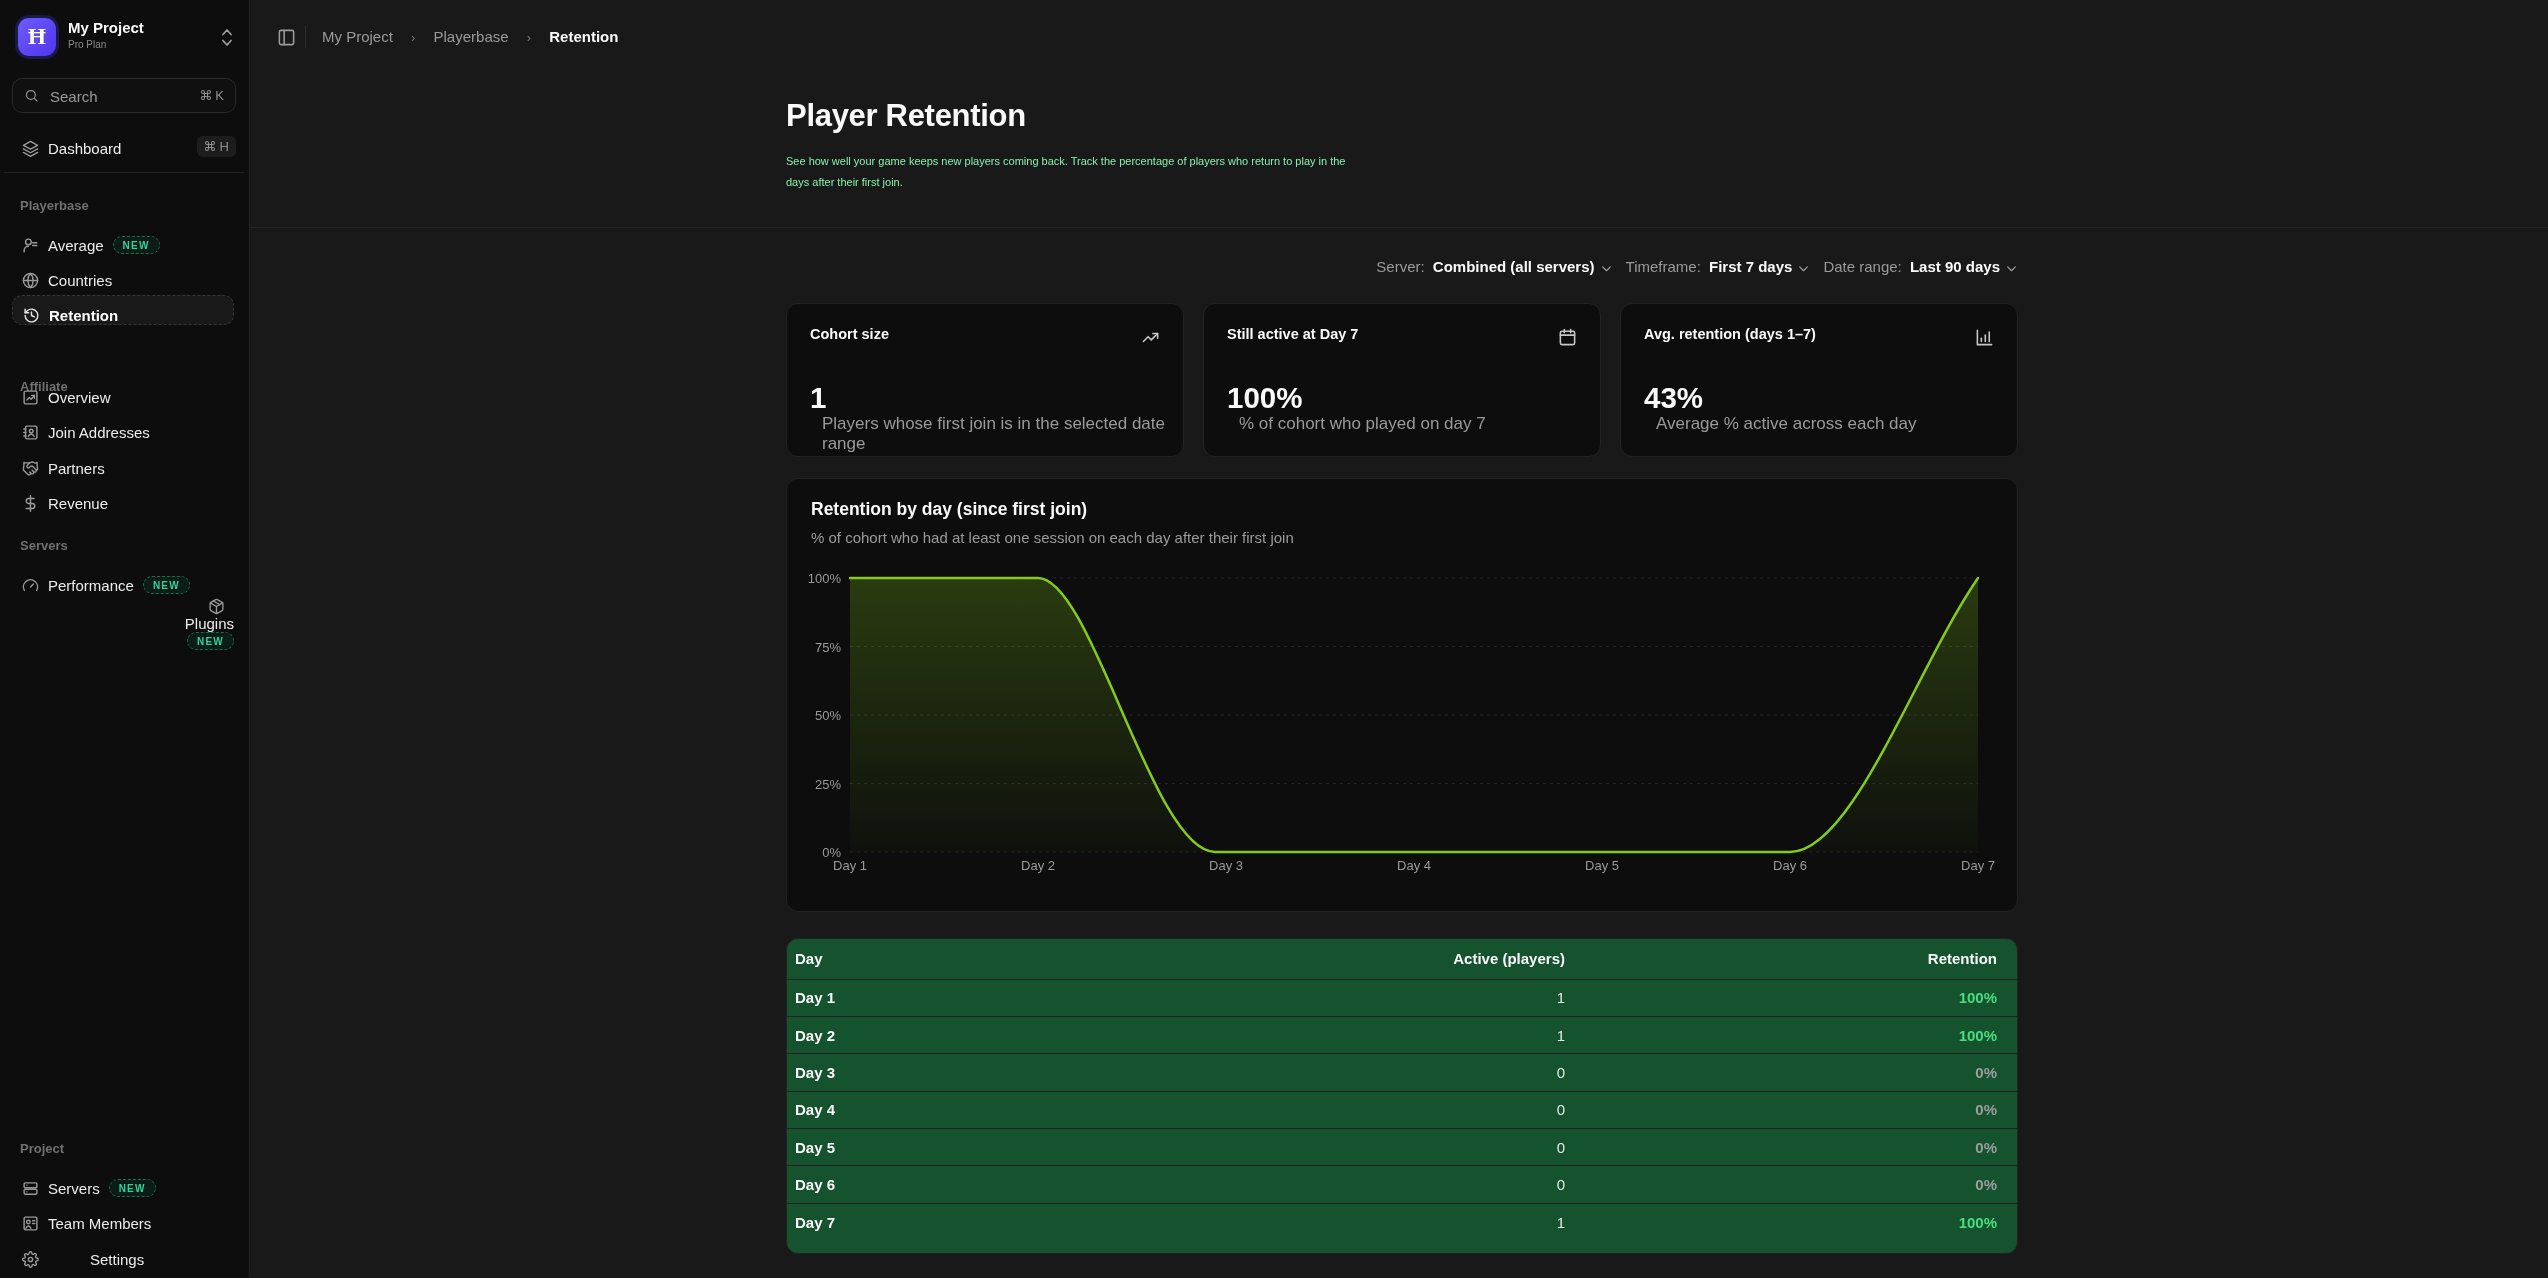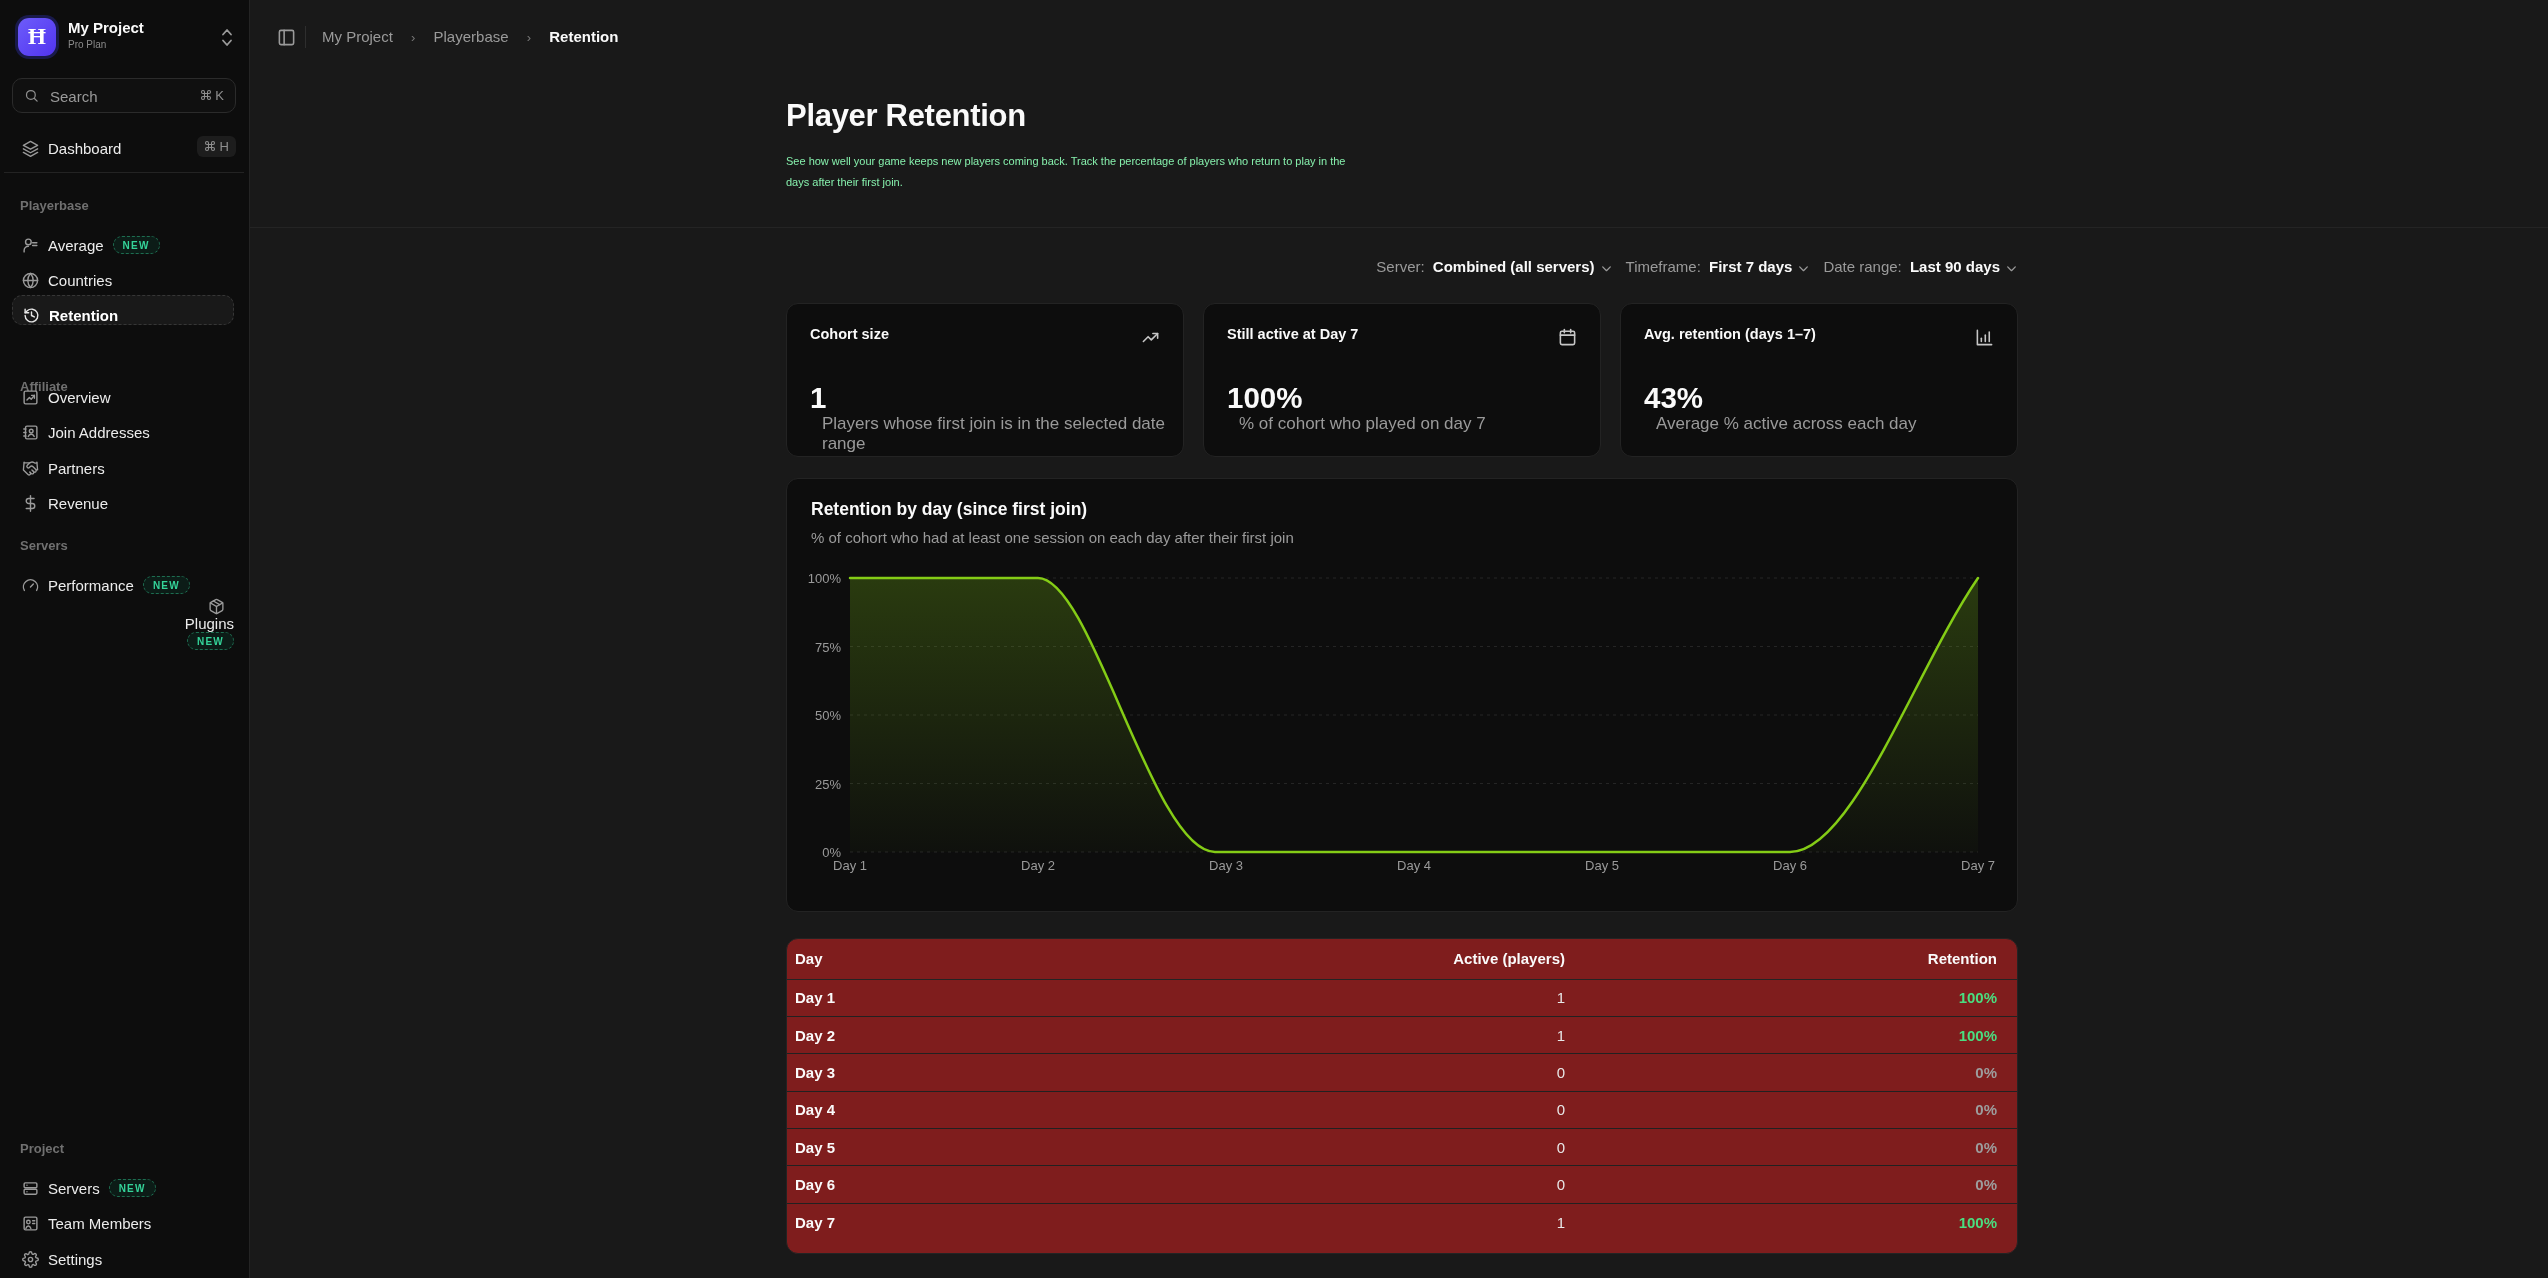--- a/index.html
+++ b/index.html
@@ -51,21 +51,21 @@
   .card { width:398px; height:154px; background:#0d0d0d; border:1px solid #232323; border-radius:12px; position:relative; }
   .card .ct { position:absolute; left:23px; top:22px; font-size:14.5px; font-weight:bold; color:#fafafa; }
   .card .cicon { position:absolute; right:23px; top:24px; color:#c6c6c6; }
   .card .cv { position:absolute; left:23px; top:77px; font-size:29.5px; font-weight:bold; color:#fafafa; }
   .card .cd { position:absolute; left:35px; top:110px; font-size:17px; color:#9a9a9a; }
   
   .chartpanel { margin-top:21px; height:434px; background:#0d0d0d; border:1px solid #232323; border-radius:12px; position:relative; }
   .chartpanel h2 { position:absolute; left:24px; top:20px; font-size:17.5px; font-weight:bold; color:#fafafa; }
   .chartpanel .sub { position:absolute; left:24px; top:50px; font-size:15px; color:#9a9a9a; }
   
-  .tablepanel { margin-top:26px; background:#7f1d1d; border:1px solid #232323; border-radius:12px; position:relative; height:316px; }
+  .tablepanel { margin-top:26px; background:#14532d; border:1px solid #232323; border-radius:12px; position:relative; height:316px; }
   table { width:100%; border-collapse:collapse; }
   th, td { padding:0 20px 0 8px; }
   thead th { height:40px; font-size:15px; color:#fafafa; font-weight:bold; text-align:right; border-bottom:1px solid #242424; }
   thead th:first-child { text-align:left; }
   tbody td { height:37.4px; font-size:15px; text-align:right; border-bottom:1px solid #212121; }
   tbody tr:last-child td { border-bottom:none; }
   td.day { text-align:left; color:#fafafa; font-weight:bold; }
   td.act { color:#e8e8e8; }
   td.ret-g { color:#4ade80; font-weight:bold; }
   td.ret-0 { color:#9d9d9d; font-weight:bold; }
@@ -205,21 +205,21 @@
   <div class="nav-item" style="top:1201px;">
     <svg class="nicon" width="17" height="17" viewBox="0 0 24 24" fill="none" stroke="currentColor" stroke-width="2" stroke-linecap="round" stroke-linejoin="round">
           <rect x="3" y="3" width="18" height="18" rx="2"></rect>
           <circle cx="9" cy="10" r="2.5"></circle>
           <path d="M5.5 19c.8-2.3 2-3.5 3.5-3.5s2.7 1.2 3.5 3.5"></path>
           <path d="M15 8h3"></path>
           <path d="M15 12h3"></path>
         </svg>
     <span class="nlabel">Team Members</span>
   </div>
-  <div class="nav-item" style="top:1237px;">
+  <div class="nav-item" style="top:1237px;gap:42px;">
     <svg class="nicon" width="17" height="17" viewBox="0 0 24 24" fill="none" stroke="currentColor" stroke-width="2" stroke-linecap="round" stroke-linejoin="round">
           <circle cx="12" cy="12" r="3"></circle>
           <path d="M19.4 15a1.65 1.65 0 0 0 .33 1.82l.06.06a2 2 0 1 1-2.83 2.83l-.06-.06a1.65 1.65 0 0 0-1.82-.33 1.65 1.65 0 0 0-1 1.51V21a2 2 0 1 1-4 0v-.09a1.65 1.65 0 0 0-1-1.51 1.65 1.65 0 0 0-1.82.33l-.06.06a2 2 0 1 1-2.83-2.83l.06-.06a1.65 1.65 0 0 0 .33-1.82 1.65 1.65 0 0 0-1.51-1H3a2 2 0 1 1 0-4h.09a1.65 1.65 0 0 0 1.51-1 1.65 1.65 0 0 0-.33-1.82l-.06-.06a2 2 0 1 1 2.83-2.83l.06.06a1.65 1.65 0 0 0 1.82.33h0a1.65 1.65 0 0 0 1-1.51V3a2 2 0 1 1 4 0v.09a1.65 1.65 0 0 0 1 1.51h0a1.65 1.65 0 0 0 1.82-.33l.06-.06a2 2 0 1 1 2.83 2.83l-.06.06a1.65 1.65 0 0 0-.33 1.82v0a1.65 1.65 0 0 0 1.51 1H21a2 2 0 1 1 0 4h-.09a1.65 1.65 0 0 0-1.51 1z"></path>
         </svg>
     <span class="nlabel">Settings</span>
   </div>
 </div>
   </aside>
 <main>
   <div class="crumbbar">

